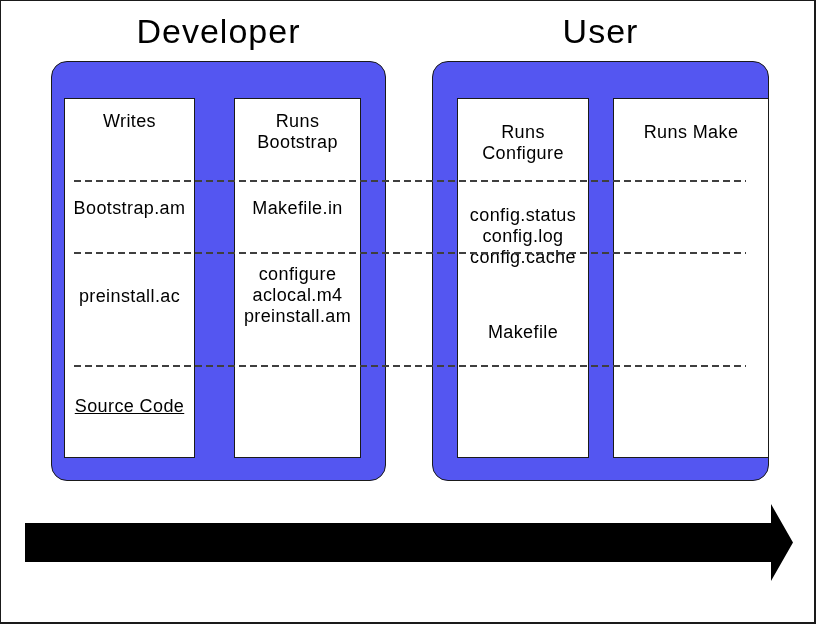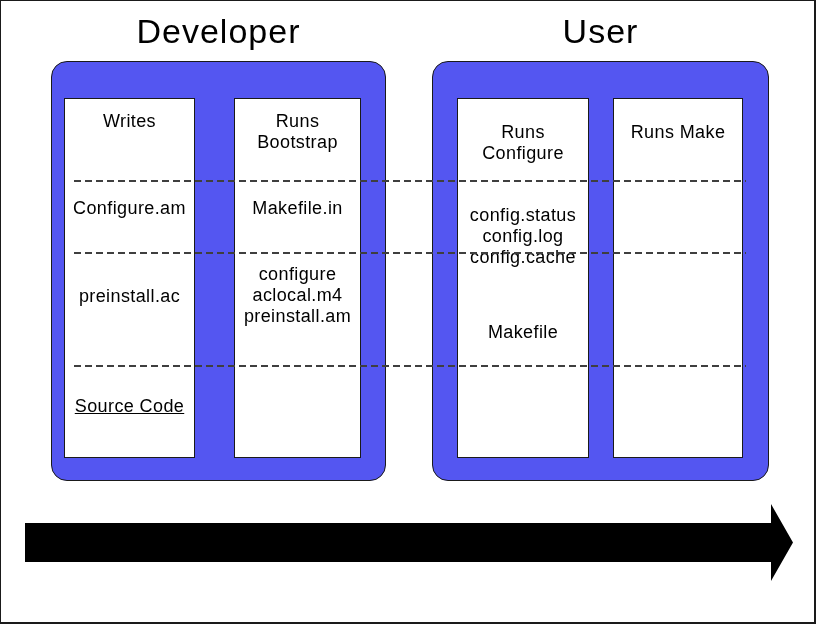--- a/index.html
+++ b/index.html
@@ -51,21 +51,21 @@
     position: absolute;
     top: 97px;
     height: 360px;
     background: #ffffff;
     border: 1px solid var(--outline);
     z-index: 2;
   }
   .col-a { left: 63px;  width: 131px; }
   .col-b { left: 233px; width: 127px; }
   .col-c { left: 456px; width: 132px; }
-  .col-d { left: 612px; width: 130px; }
+  .col-d { left: 612px; width: 156px; }
 
   .cell {
     width: 100%;
     text-align: center;
     font-size: 18px;
     line-height: 21px;
     letter-spacing: 0.4px;
     white-space: pre-line;
     overflow: hidden;
   }
@@ -103,21 +103,21 @@
 <div class="canvas">
 
   <div class="lane-title title-developer">Developer</div>
   <div class="lane-title title-user">User</div>
 
   <div class="container container-developer"></div>
   <div class="container container-user"></div>
 
   <div class="column col-a">
     <div class="cell r1" style="padding-top:12px">Writes</div>
-    <div class="cell r2" style="padding-top:17px">Configure.am</div>
+    <div class="cell r2" style="padding-top:17px">Bootstrap.am</div>
     <div class="cell r3" style="padding-top:33px">preinstall.ac</div>
     <div class="cell r4" style="padding-top:30px">Source Code</div>
   </div>
 
   <div class="column col-b">
     <div class="cell r1" style="padding-top:12px">Runs
 Bootstrap</div>
     <div class="cell r2" style="padding-top:17px">Makefile.in</div>
     <div class="cell r3" style="padding-top:11px">configure
 aclocal.m4

